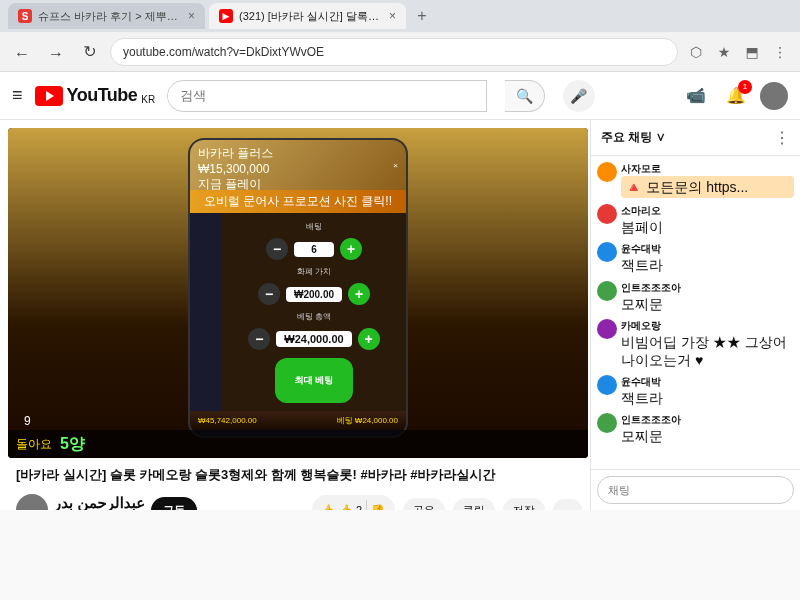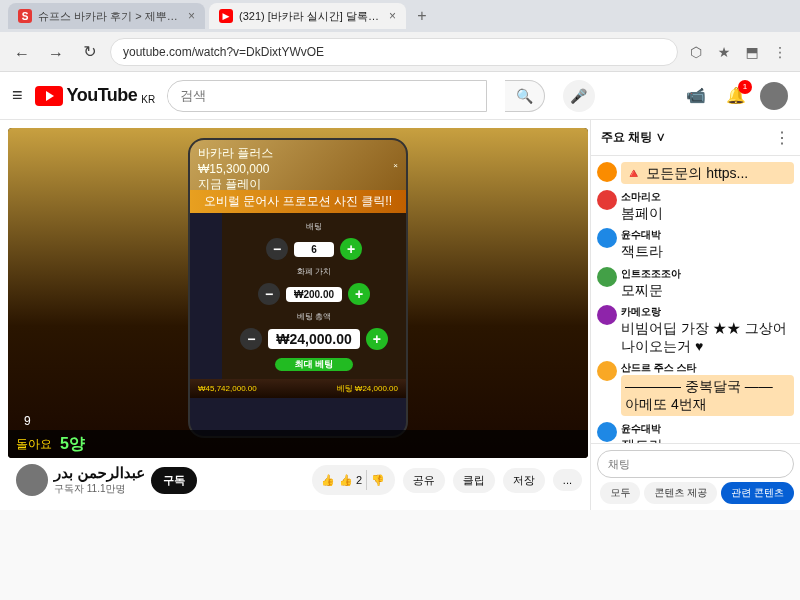--- a/index.html
+++ b/index.html
@@ -355,21 +355,21 @@
       padding: 2px 8px;
       font-size: 10px;
       font-weight: bold;
       color: #111;
       min-width: 40px;
       text-align: center;
     }
     .phone-max-bet {
       background: #22bb22;
       border-radius: 12px;
-      padding: 0 20px;
+      padding: 16px 20px;
       font-size: 9px;
       font-weight: bold;
       color: white;
       margin-top: 2px;
     }
     .phone-bottom {
       background: linear-gradient(180deg, #3a2010, #1a0a00);
       display: flex;
       justify-content: space-between;
       align-items: center;
@@ -675,38 +675,43 @@
             </div>
             <div class="phone-label">화폐 가치</div>
             <div class="phone-bet-row">
               <div class="phone-circle-btn">−</div>
               <div class="phone-value-box">₩200.00</div>
               <div class="phone-circle-btn green">+</div>
             </div>
             <div class="phone-label">베팅 총액</div>
             <div class="phone-bet-row">
               <div class="phone-circle-btn">−</div>
-              <div class="phone-value-box" style="font-size:14px;">₩24,000.00</div>
+              <div class="phone-value-box" style="font-size:11px;">₩24,000.00</div>
               <div class="phone-circle-btn green">+</div>
             </div>
             <div class="phone-max-bet">최대 베팅</div>
           </div>
           <div class="phone-bottom">
             <span>₩45,742,000.00</span>
             <span>베팅 ₩24,000.00</span>
           </div>
         </div>
 
         <div class="video-bottom-bar">
           <span class="video-bottom-text">돌아요</span>
           <span class="video-counter" style="font-size:16px;font-weight:bold;color:#66ff66;">5양</span>
           <span style="color:white;font-size:12px;position:absolute;left:16px;bottom:30px;">9</span>
         </div>
       </div>
 
+      <div class="video-title-area">
+        <div class="video-title">
+          <span>[바카라 실시간] 슬롯 카메오랑 슬롯3형제와 함께 행복슬롯! #바카라 #바카라실시간</span>
+        </div>
+      </div>
 
       <div class="video-actions-bar">
         <div class="channel-info">
           <div class="channel-avatar av-gray"></div>
           <div class="channel-details">
             <span class="channel-name">عبدالرحمن بدر</span>
             <span class="subscriber-count">구독자 11.1만명</span>
           </div>
           <button class="subscribe-btn">구독</button>
         </div>
@@ -725,20 +730,21 @@
 
     <div class="chat-section">
       <div class="chat-header">
         <span class="chat-title">주요 채팅 ∨</span>
         <span class="chat-more-icon">⋮</span>
       </div>
       <div class="chat-messages" id="chat-msgs">
       <div class="chat-msg">
             <div class="chat-avatar av-orange"></div>
             <div class="chat-msg-content">
+              <span class="chat-username">사자모로</span>
               <span class="chat-text chat-highlighted">🔺 모든문의 https...</span>
             </div>
           </div>
           <div class="chat-msg">
             <div class="chat-avatar av-red"></div>
             <div class="chat-msg-content">
               <span class="chat-username">소마리오</span>
               <span class="chat-text">봄페이</span>
             </div>
           </div>
@@ -757,45 +763,33 @@
             </div>
           </div>
           <div class="chat-msg">
             <div class="chat-avatar av-purple"></div>
             <div class="chat-msg-content">
               <span class="chat-username">카메오랑</span>
               <span class="chat-text">비빔어딥 가장 ★★ 그상어나이오는거 ♥</span>
             </div>
           </div>
           <div class="chat-msg">
-            <div class="chat-avatar av-yellow"></div>
-            <div class="chat-msg-content">
-              <span class="chat-username">산드르 주스 스타</span>
-              <span class="chat-text chat-highlighted">———— 중복달국 —— 아메또 4번재</span>
-            </div>
-          </div>
-          <div class="chat-msg">
             <div class="chat-avatar av-blue"></div>
             <div class="chat-msg-content">
               <span class="chat-username">윤수대박</span>
               <span class="chat-text">잭트라</span>
             </div>
           </div>
           <div class="chat-msg">
             <div class="chat-avatar av-green"></div>
             <div class="chat-msg-content">
               <span class="chat-username">인트조조조아</span>
               <span class="chat-text">모찌문</span>
             </div>
           </div>
         </div>
       <div class="chat-input-area">
         <input class="chat-input" type="text" placeholder="채팅" style="">
-        <div class="chat-bottom-btns">
-          <button class="chat-bottom-btn">모두</button>
-          <button class="chat-bottom-btn">콘텐츠 제공</button>
-          <button class="chat-bottom-btn primary">관련 콘텐츠</button>
-        </div>
       </div>
     </div>
 
   </div>
 </div>
 
 </body></html>

